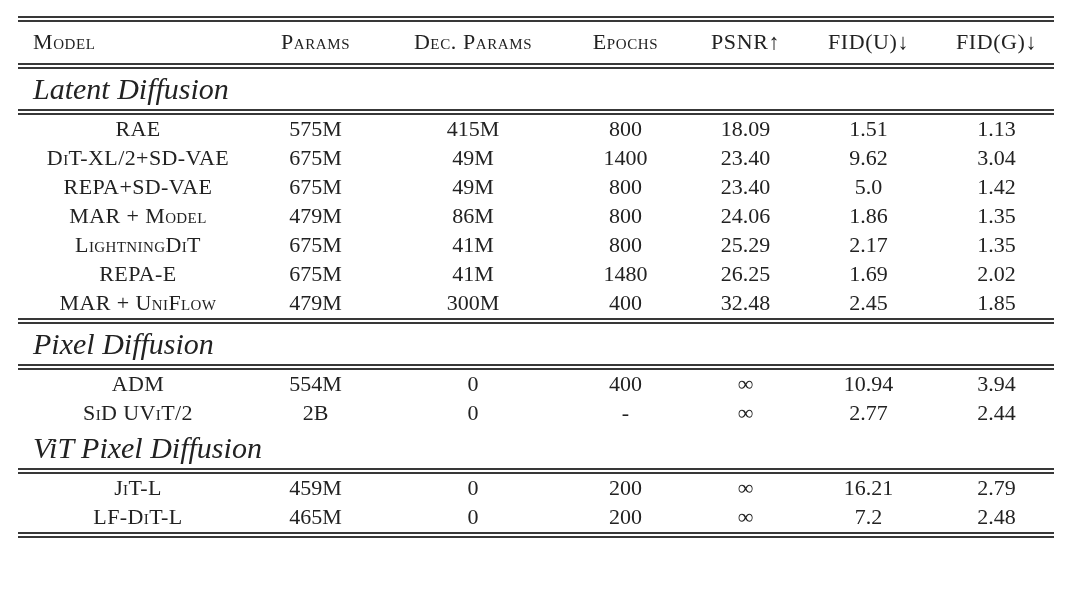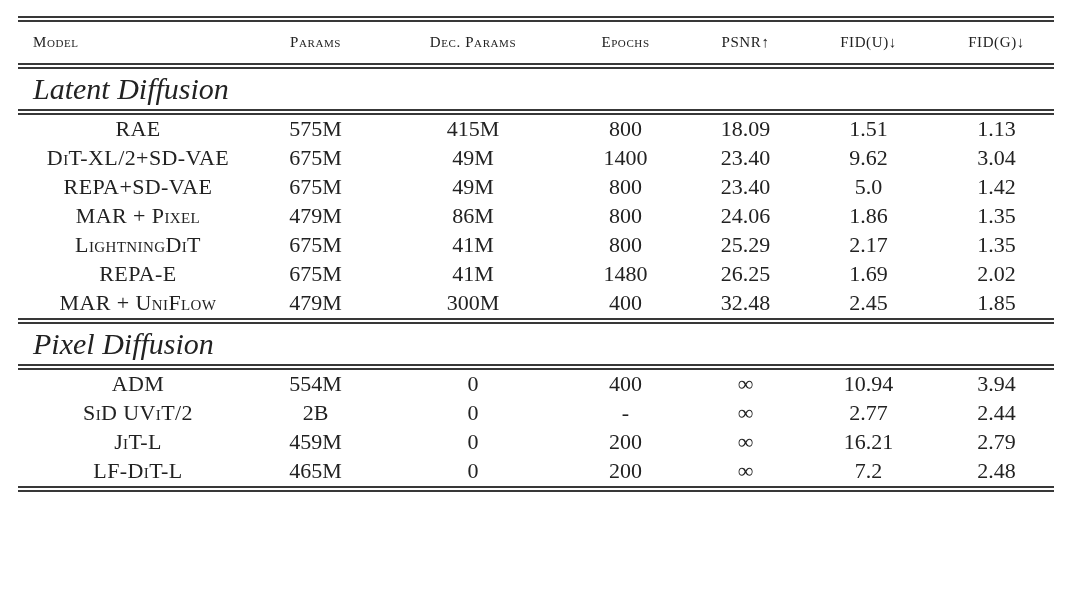--- a/index.html
+++ b/index.html
@@ -38,21 +38,21 @@
   col.c-fidg   { width: 115px; }
 
   thead tr {
     border-top: 6px double var(--rule-color);
     border-bottom: 6px double var(--rule-color);
   }
   thead th {
     font-weight: normal;
     font-variant: small-caps;
     letter-spacing: 0.6px;
-    font-size: 15px;
+    font-size: 22px;
     line-height: 26px;
     padding: 7px 0 8px 0;
     text-align: center;
     white-space: nowrap;
   }
   thead th.model-col {
     text-align: left;
     padding-left: 15px;
   }
   tr.section-header-row {
@@ -132,21 +132,21 @@
         <tr class="data-row">
           <td class="model-cell">REPA+SD-VAE</td>
           <td>675M</td>
           <td>49M</td>
           <td>800</td>
           <td>23.40</td>
           <td>5.0</td>
           <td>1.42</td>
         </tr>
         <tr class="data-row">
-          <td class="model-cell">MAR + Pixel</td>
+          <td class="model-cell">MAR + Model</td>
           <td>479M</td>
           <td>86M</td>
           <td>800</td>
           <td>24.06</td>
           <td>1.86</td>
           <td>1.35</td>
         </tr>
         <tr class="data-row">
           <td class="model-cell">LightningDiT</td>
           <td>675M</td>
@@ -192,20 +192,23 @@
           <td class="model-cell">SiD UViT/2</td>
           <td>2B</td>
           <td>0</td>
           <td>-</td>
           <td>∞</td>
           <td>2.77</td>
           <td>2.44</td>
         </tr>
       </tbody>
       <tbody>
+        <tr class="section-header-row">
+          <td colspan="7">ViT Pixel Diffusion</td>
+        </tr>
         <tr class="data-row">
           <td class="model-cell">JiT-L</td>
           <td>459M</td>
           <td>0</td>
           <td>200</td>
           <td>∞</td>
           <td>16.21</td>
           <td>2.79</td>
         </tr>
         <tr class="data-row last-in-section">

